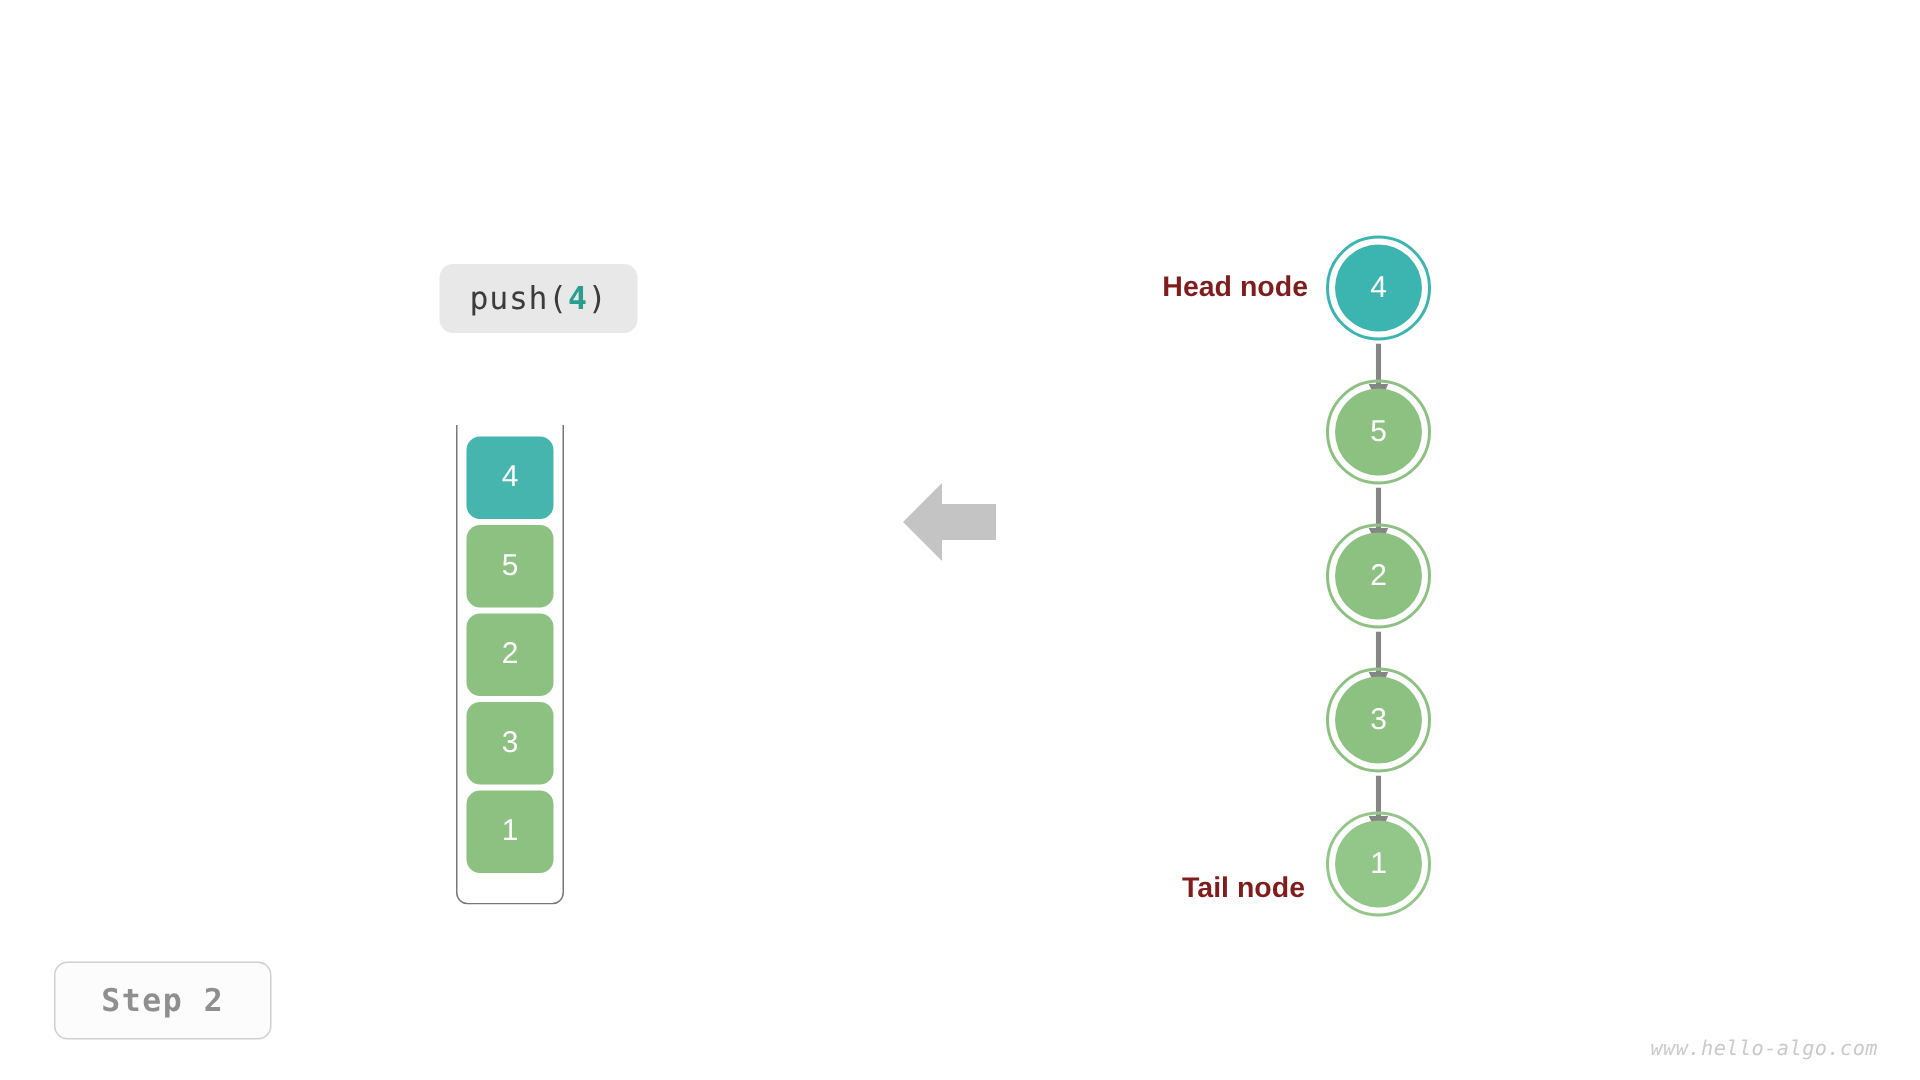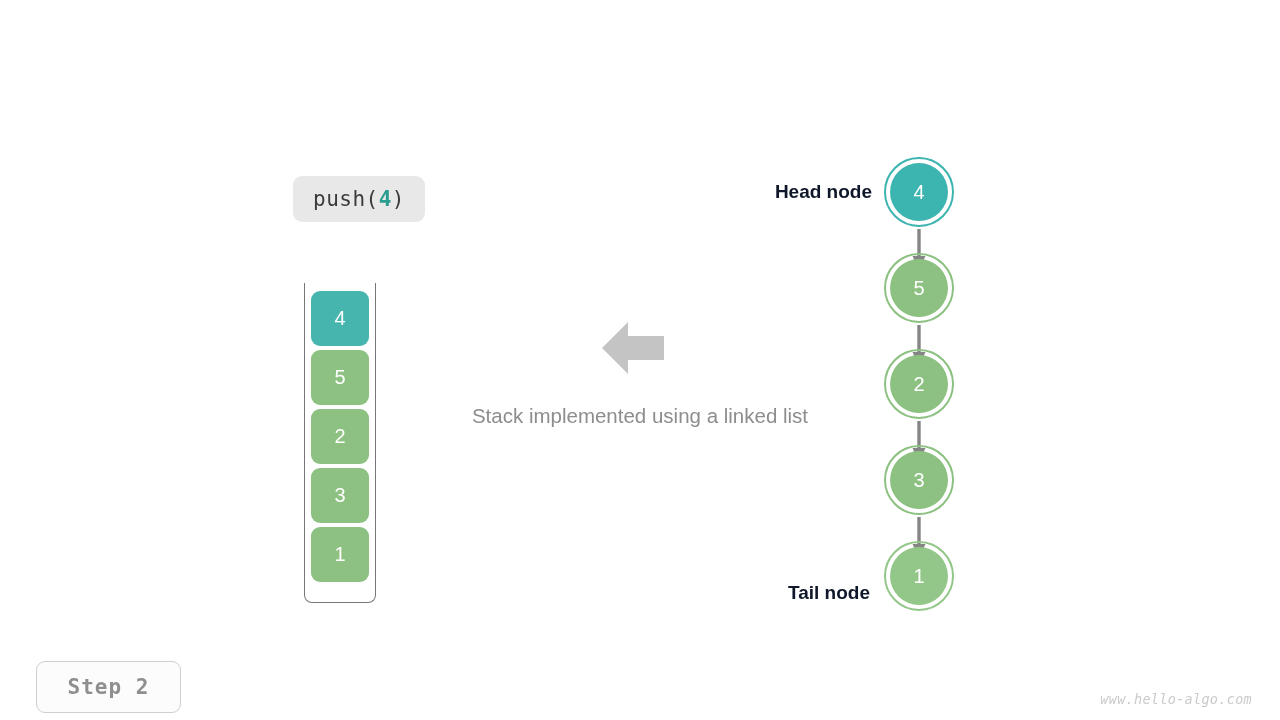--- a/index.html
+++ b/index.html
@@ -146,21 +146,21 @@
     top: -6px;
     right: -6px;
     bottom: -6px;
     border-radius: 50%;
     border: 2.2px solid currentColor;
   }
   .node-label {
     position: absolute;
     font-size: 19px;
     font-weight: bold;
-    color: #0f172a;
+    color: #7f1d1d;
     white-space: nowrap;
     text-align: right;
   }
   .link-arrow {
     position: absolute;
     width: 22px;
   }
 
   
   #step-badge {
@@ -174,21 +174,20 @@
     background: #fcfcfc;
     display: flex;
     align-items: center;
     justify-content: center;
     font-family: "DejaVu Sans Mono", "Liberation Mono", monospace;
     font-weight: bold;
     font-size: 21px;
     color: #8f8f8f;
     letter-spacing: 1px;
     box-sizing: border-box;
-    margin-top: 20px;
   }
 
   
   #watermark {
     position: absolute;
     right: 28px;
     bottom: 13px;
     font-family: "DejaVu Sans Mono", "Liberation Mono", monospace;
     font-size: 13.5px;
     color: #cacaca;
@@ -227,21 +226,20 @@
       <span>1</span>
     </div>
   </div>
 
   <div id="mid-arrow">
     <svg width="62" height="52" viewBox="0 0 62 52" aria-hidden="true">
       <polygon points="0,26 26,0 26,14 62,14 62,38 26,38 26,52" fill="#c4c4c4"></polygon>
     </svg>
   </div>
 
-  <div id="mid-caption">Stack implemented using a linked list</div>
 
   <div id="list-area">
 
     <div class="node-label" style="left:-8px; top:31px; width:120px;">Head node</div>
 
     <div class="node-label" style="left:0px; top:432px; width:110px;">Tail node</div>
 
     <svg class="link-arrow" style="left:148px; top:79px;" width="22" height="42" viewBox="0 0 22 42">
       <line x1="11" y1="0" x2="11" y2="29" stroke="#858585" stroke-width="3.4"></line>
       <polygon points="11,41 4.5,27 17.5,27" fill="#858585"></polygon>

